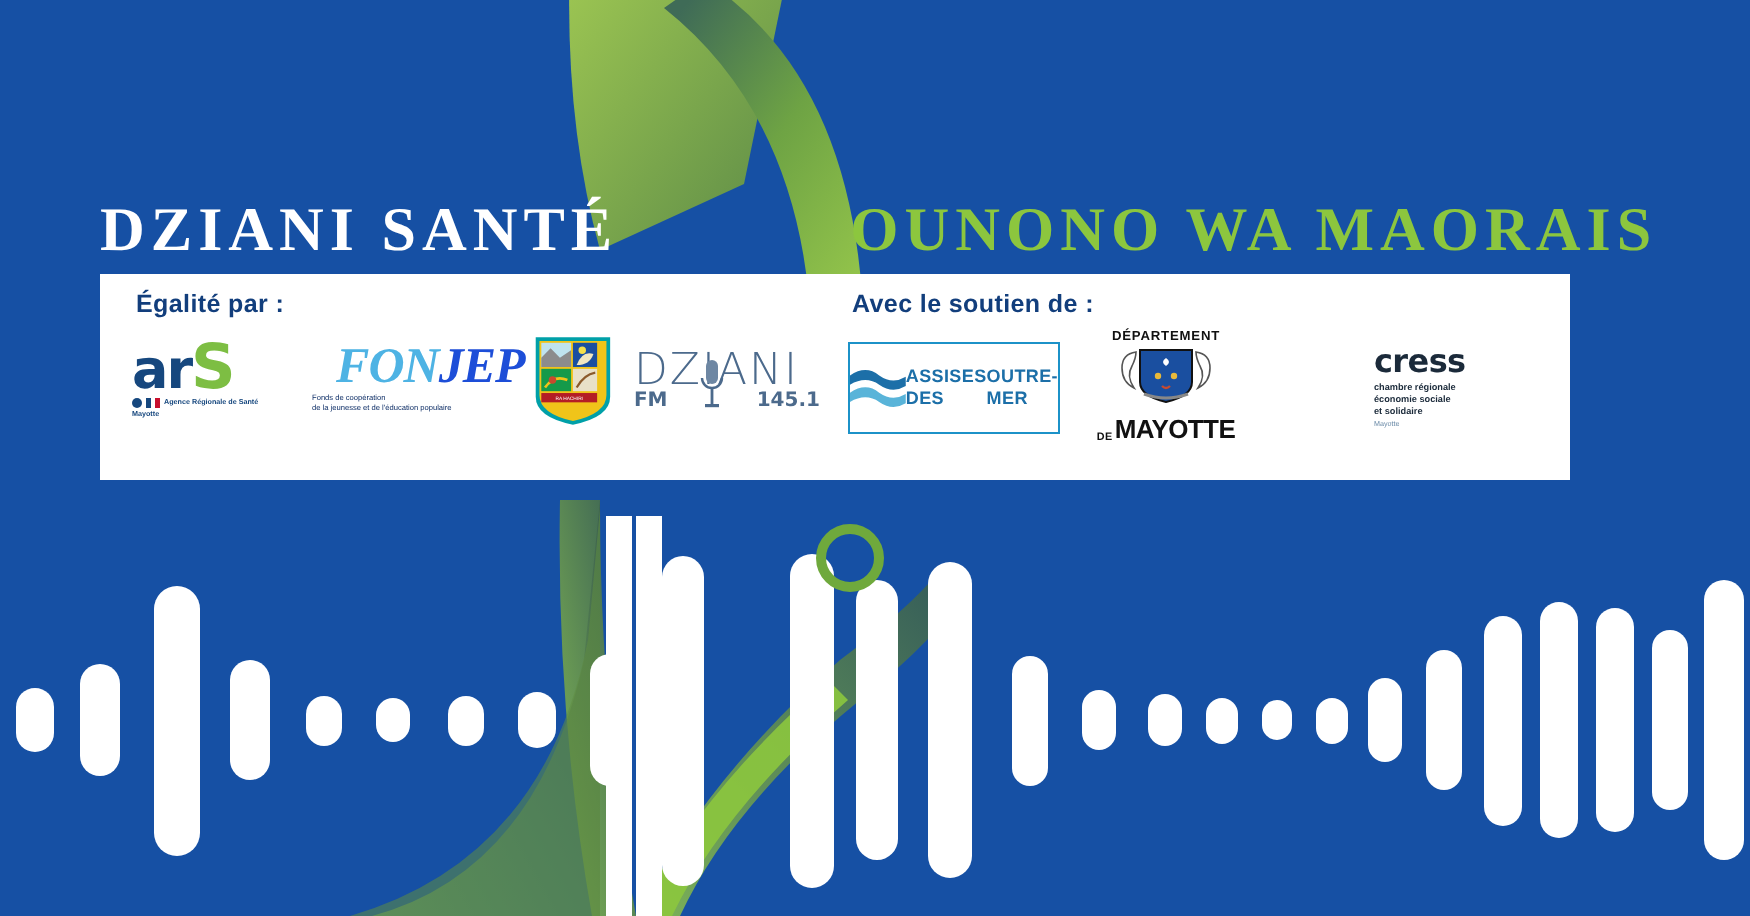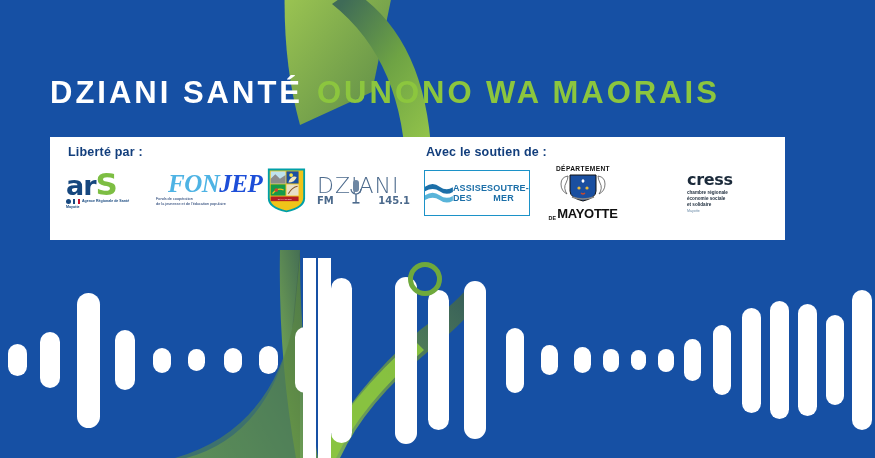--- a/index.html
+++ b/index.html
@@ -9,27 +9,27 @@
     background:#1650A4;
   }
   #poster{position:relative;width:875px;height:458px;background:#1650A4;overflow:hidden;}
 
   
   .deco{position:absolute;pointer-events:none;}
   #swoosh-layer{left:0;top:0;width:875px;height:458px;}
 
   
   .title-row{
-    position:absolute;left:50px;top:72px;width:790px;height:42px;
+    position:absolute;left:50px;top:94px;width:790px;height:42px;
     display:flex;align-items:center;gap:14px;
-    font-family:Liberation Sans, sans-serif;
+    font-family:Liberation Serif, serif;
     font-weight:bold;font-size:31px;letter-spacing:3px;white-space:nowrap;
   }
   .title-white{color:#ffffff;}
-  .title-green{color:#8CC63E;}
+  .title-green{color:#8CC63E;margin-left:102px;}
 
   
   #banner{
     position:absolute;left:50px;top:137px;width:735px;height:103px;
     background:#ffffff;
     display:flex;
   }
   .banner-col{position:relative;box-sizing:border-box;}
   #col-left{width:360px;padding:8px 0 0 16px;}
   #col-right{width:375px;padding:8px 0 0 14px;}
@@ -141,21 +141,21 @@
   </svg>
 
   <div class="title-row">
     <span class="title-white">DZIANI SANTÉ</span>
     <span class="title-green">OUNONO WA MAORAIS</span>
   </div>
 
   <div id="banner">
 
     <div class="banner-col" id="col-left">
-      <div class="col-head">Liberté par :</div>
+      <div class="col-head">Égalité par :</div>
       <div class="logo-row">
 
         <div class="ars">
           <div class="ars-word">
             <span class="ars-ar">ar</span><span class="ars-s">S</span>
           </div>
           <div class="ars-sub">
             <span class="fr-dot"></span>
             <span class="fr-flag"></span>
             <span class="ars-sub-t">Agence Régionale de Santé</span>

